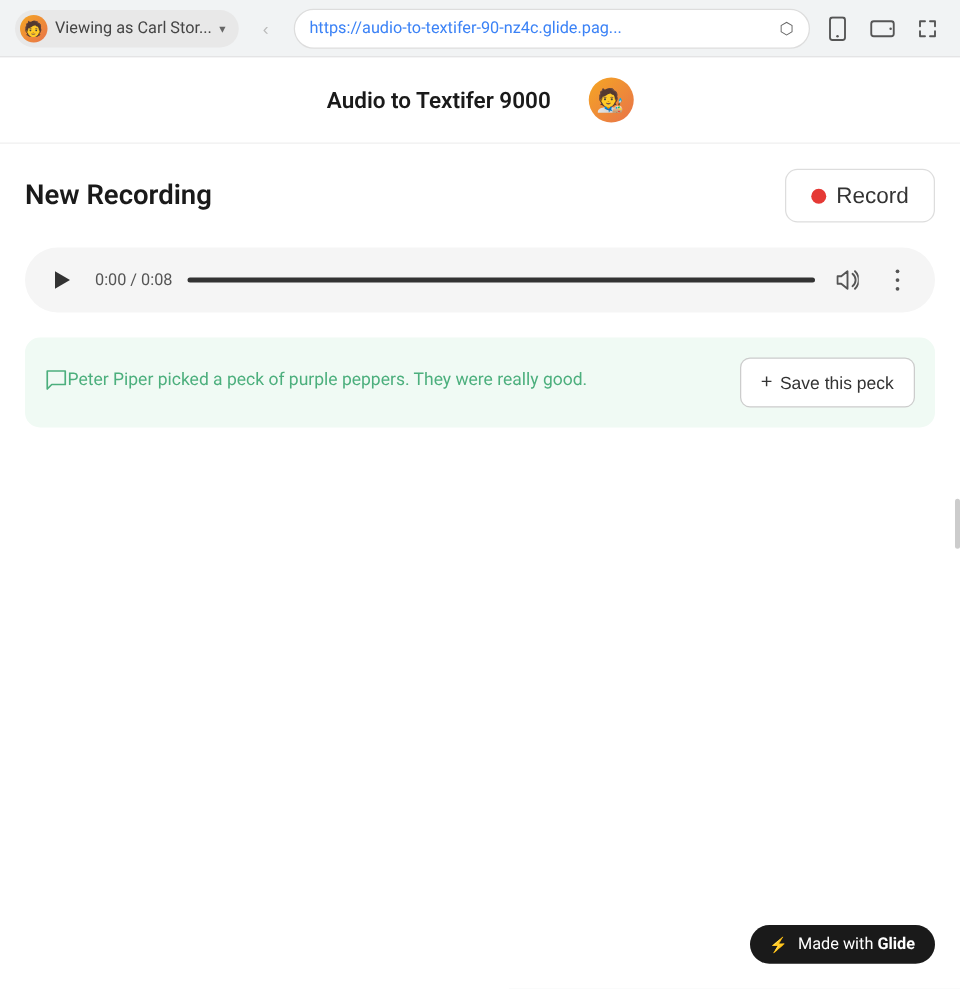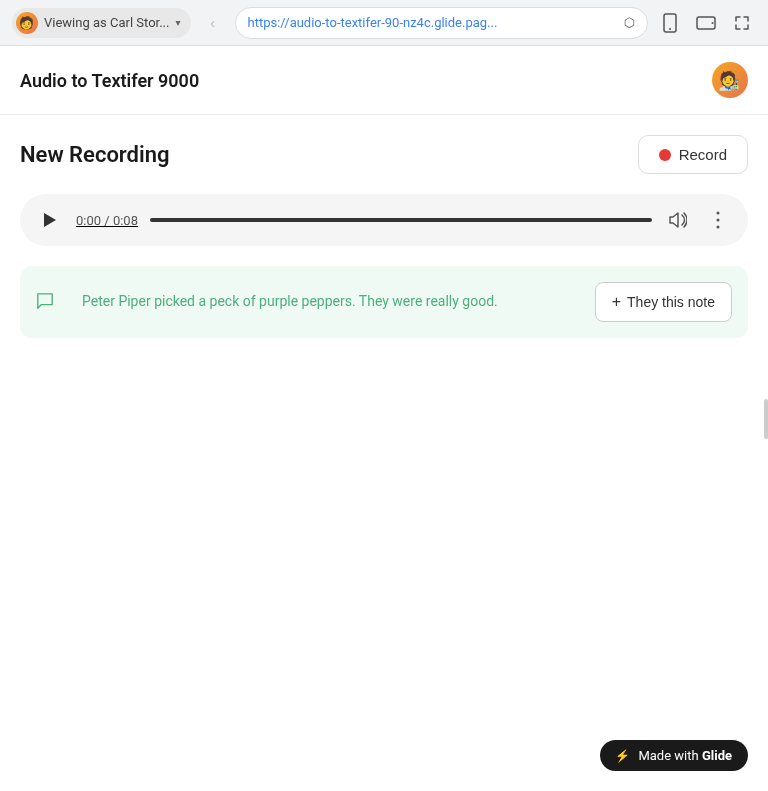--- a/index.html
+++ b/index.html
@@ -133,21 +133,21 @@
       display: flex;
       flex-direction: column;
       position: relative;
     }
 
     
     .app-header {
       padding: 16px 20px;
       display: flex;
       align-items: center;
-      justify-content: space-between;
+      justify-content: center;
       border-bottom: 1px solid #f0f0f0;
       gap: 30px;
     }
 
     .app-title {
       font-size: 18px;
       font-weight: 600;
       color: #1a1a1a;
     }
 
@@ -186,42 +186,41 @@
 
     .record-button {
       display: flex;
       align-items: center;
       gap: 8px;
       padding: 10px 20px;
       border: 1.5px solid #ddd;
       border-radius: 10px;
       background: white;
       cursor: pointer;
-      font-size: 15px;
+      font-size: 18px;
       font-weight: 500;
       color: #333;
     }
 
     .record-dot {
       width: 12px;
       height: 12px;
       border-radius: 50%;
       background: #e53935;
     }
 
     
     .audio-player {
       background: #f5f5f5;
       border-radius: 30px;
       padding: 12px 16px;
       display: flex;
       align-items: center;
       gap: 12px;
       margin-bottom: 20px;
-      text-decoration: underline;
     }
 
     .play-btn {
       width: 28px;
       height: 28px;
       display: flex;
       align-items: center;
       justify-content: center;
       cursor: pointer;
       color: #333;
@@ -277,21 +276,21 @@
       padding: 16px;
       display: flex;
       align-items: center;
       justify-content: space-between;
       gap: 12px;
     }
 
     .transcription-content {
       display: flex;
       align-items: flex-start;
-      gap: 28px;
+      gap: 0;
       flex: 1;
     }
 
     .chat-icon {
       color: #4caf7d;
       font-size: 18px;
       flex-shrink: 0;
       margin-top: 1px;
     }
 
@@ -442,21 +441,21 @@
       <div class="transcription-content">
         <span class="chat-icon">
           <svg width="18" height="18" viewBox="0 0 20 20" fill="none" xmlns="http://www.w3.org/2000/svg">
             <path d="M2 2h16v12H6l-4 4V2z" stroke="#4caf7d" stroke-width="1.5" stroke-linejoin="round" fill="none"></path>
           </svg>
         </span>
         <span class="transcription-text">Peter Piper picked a peck of purple peppers. They were really good.</span>
       </div>
       <button class="save-note-button">
         <span style="font-size:16px; font-weight:300;">+</span>
-        <span>They this note</span>
+        <span>Save this peck</span>
       </button>
     </div>
 
   </div>
 
   <div class="scrollbar-hint"></div>
 
   <div class="glide-badge">
     <span class="lightning-icon">⚡</span>
     <span>

